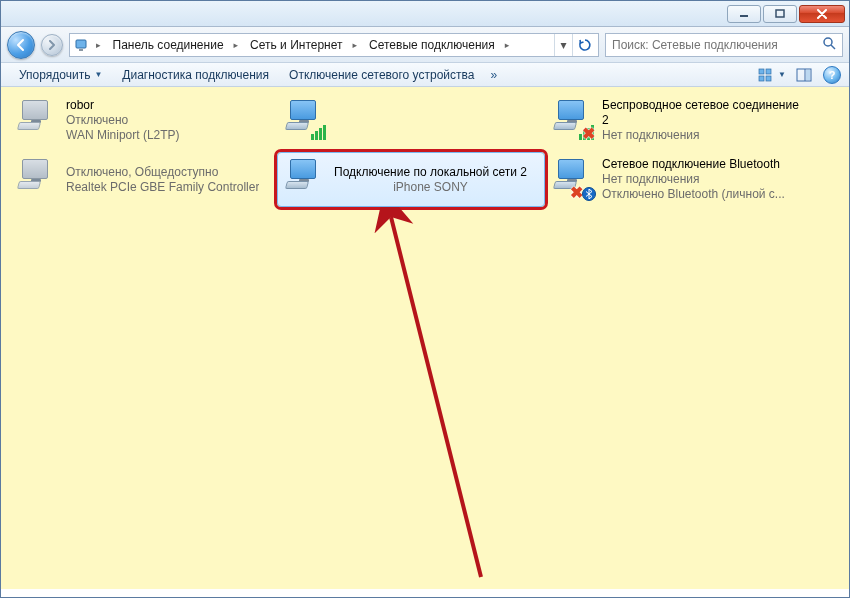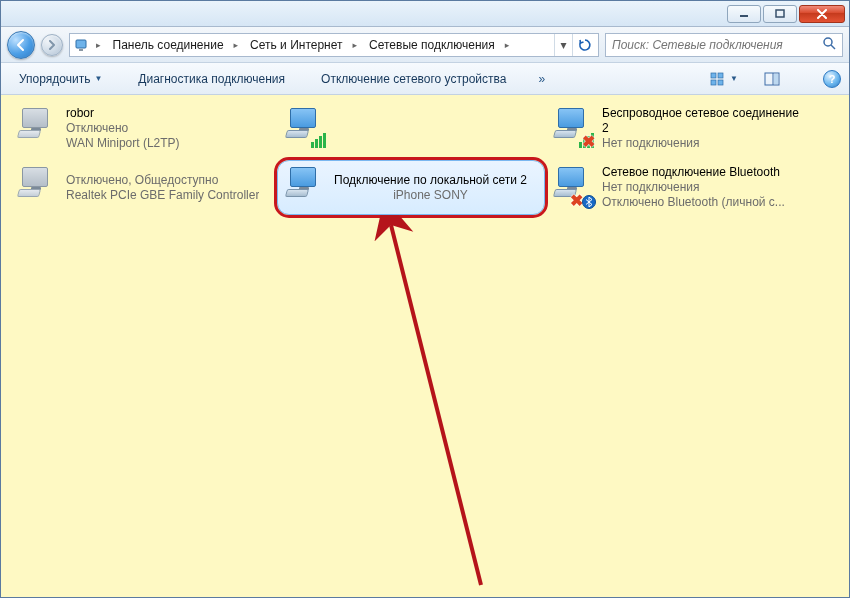--- a/index.html
+++ b/index.html
@@ -75,32 +75,32 @@
   .crumb-arrow { color:#666; font-size:9px; padding:0 4px; height:100%; display:flex;align-items:center;}
   .addr-icon { width:18px; display:flex; justify-content:center; }
   .addr-end { margin-left:auto; display:flex; align-items:center; height:100%; }
   .addr-dd { width:18px; text-align:center; color:#555; border-left:1px solid #d0dbe6; height:100%; display:flex;align-items:center;justify-content:center;}
   .addr-ref { width:24px; text-align:center; color:#1a5fb4; border-left:1px solid #d0dbe6; height:100%; display:flex;align-items:center;justify-content:center;}
   .search {
     width: 238px; height:24px; background:#fff; border:1px solid #a8b9ce;
     display:flex; align-items:center; padding:0 6px;
   }
   .search input {
-    border:none; outline:none; flex:1; font-size:12px; font-style:italic; color:#7e7e7e;
+    border:none; outline:none; flex:1; font-size:12px; color:#7e7e7e;
     background:transparent;
   }
   .search-icon { color:#3d6da8; }
   
   .toolbar {
-    height: 32px;
+    height: 24px;
     background: linear-gradient(#f6fafe, #e5eef7);
     border-bottom: 1px solid #c3d2e2;
     display:flex; align-items:center;
     padding: 0 8px;
-    gap: 16px;
+    gap: 0;
     color:#16385c;
   }
   .tbitem { padding: 4px 10px; display:flex; align-items:center; gap:4px; cursor:default; }
   .tb-dd { font-size:8px; color:#2a5a8a; }
   .tb-chev { padding: 4px 6px; color:#2a5a8a; }
   .tb-spacer { flex:1; }
   .tb-iconbtn {
     width:26px; height:22px; border:1px solid transparent;
     display:flex;align-items:center;justify-content:center;
     color:#3d6da8;
@@ -131,21 +131,21 @@
     border: 1px solid transparent;
   }
   .conn.selected {
     background: linear-gradient(#eaf4ff, #d7ecff);
     border: 1px solid #7ab7f0;
     border-radius:3px;
   }
   .conn.highlight {
     outline: 3px solid #c8171d;
     outline-offset: 0;
-    border-radius:12px;
+    border-radius:4px;
   }
   .conn-icon {
     width: 42px; height: 42px; position:relative; flex-shrink:0;
   }
   .conn-text { display:flex; flex-direction:column; justify-content:center; line-height:1.25; overflow:hidden;}
   .conn-title { color:#000; white-space:normal; }
   .conn-status { color:#6c6c6c; }
   .conn-device { color:#6c6c6c; white-space:nowrap; overflow:hidden; text-overflow:ellipsis; max-width:205px;text-align:center;}
   
   .neticon-monitor {

